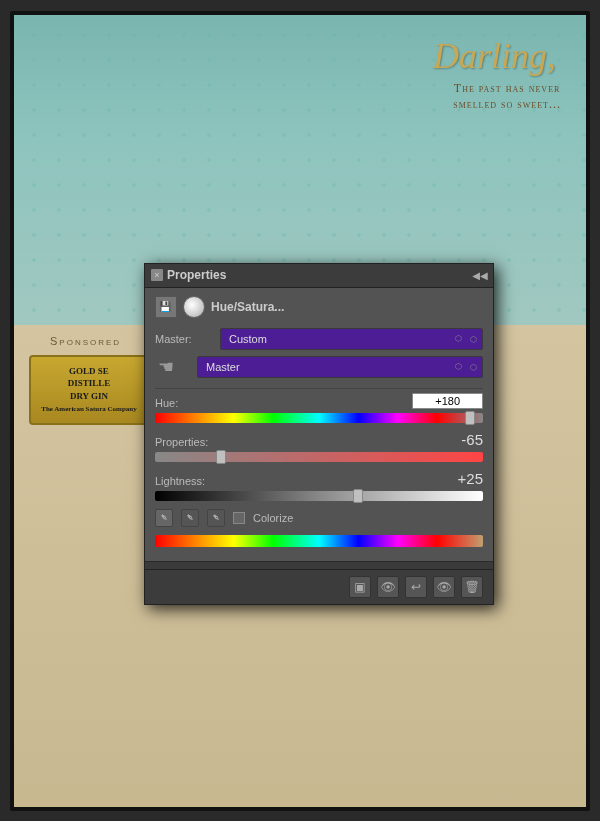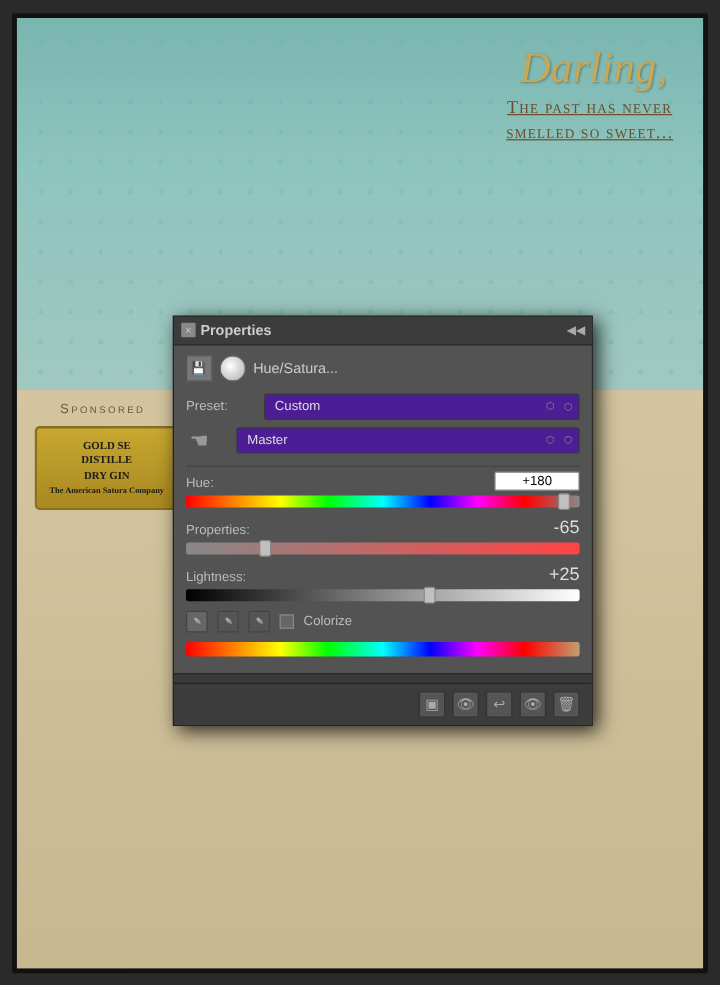--- a/index.html
+++ b/index.html
@@ -58,28 +58,27 @@
       font-style: italic;
       color: #c8a855;
       font-family: Georgia, serif;
       text-shadow: 1px 1px 2px rgba(0,0,0,0.3);
     }
 
     .poster-text-sub {
       position: absolute;
       top: 65px;
       right: 25px;
-      font-size: 15px;
+      font-size: 12px;
       color: #6b4e2a;
       font-family: Georgia, serif;
       text-align: center;
       line-height: 1.4;
       font-variant: small-caps;
       letter-spacing: 1px;
-      text-decoration: underline;
     }
 
     
     .poster-bottom {
       position: absolute;
       top: 310px;
       left: 0; right: 0; bottom: 0;
       background: linear-gradient(to bottom, #d4c4a0 0%, #c8b890 100%);
     }
 
@@ -199,21 +198,21 @@
       width: 22px;
       height: 22px;
       background: radial-gradient(circle at 40% 40%, #fff 0%, #aaa 100%);
       border-radius: 50%;
       border: 1px solid #666;
     }
 
     .layer-title {
       font-size: 12px;
       color: #ccc;
-      font-weight: normal;
+      font-weight: bold;
       text-align: right;
     }
 
     
     .form-row {
       display: flex;
       align-items: center;
       margin-bottom: 6px;
     }
 
@@ -477,21 +476,21 @@
 
       <div class="layer-row">
         <div class="layer-icon">
           <span>💾</span>
         </div>
         <div class="layer-circle-icon"></div>
         <span class="layer-title">Hue/Satura...</span>
       </div>
 
       <div class="form-row">
-        <span class="form-label">Preset:</span>
+        <span class="form-label">Master:</span>
         <div class="select-wrapper">
           <div class="select-box">
             <span>Custom</span>
             <span class="select-arrow">⬡</span>
           </div>
         </div>
       </div>
 
       <div class="hand-row">
         <span class="hand-icon" style="font-size:18px; color:#999;">☚</span>

